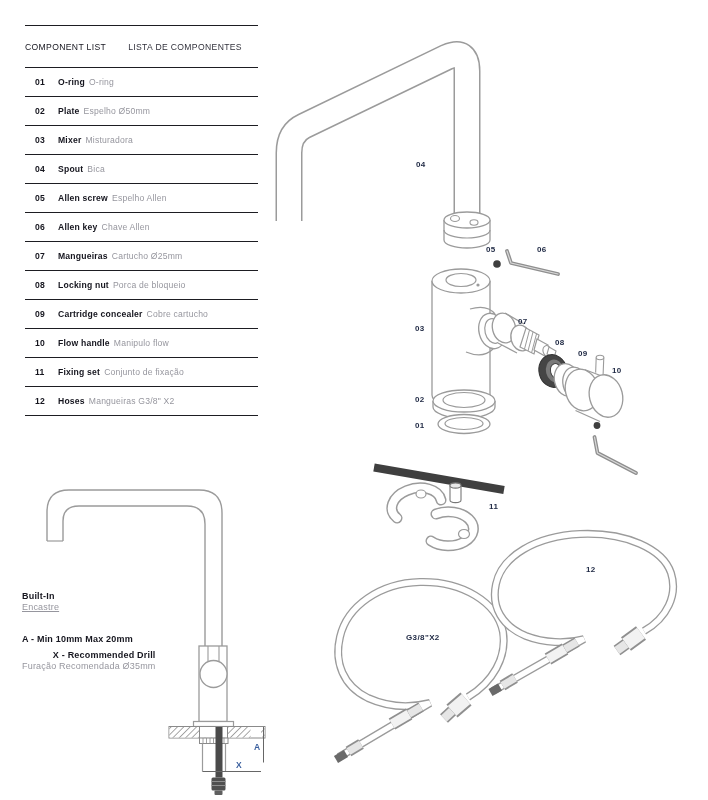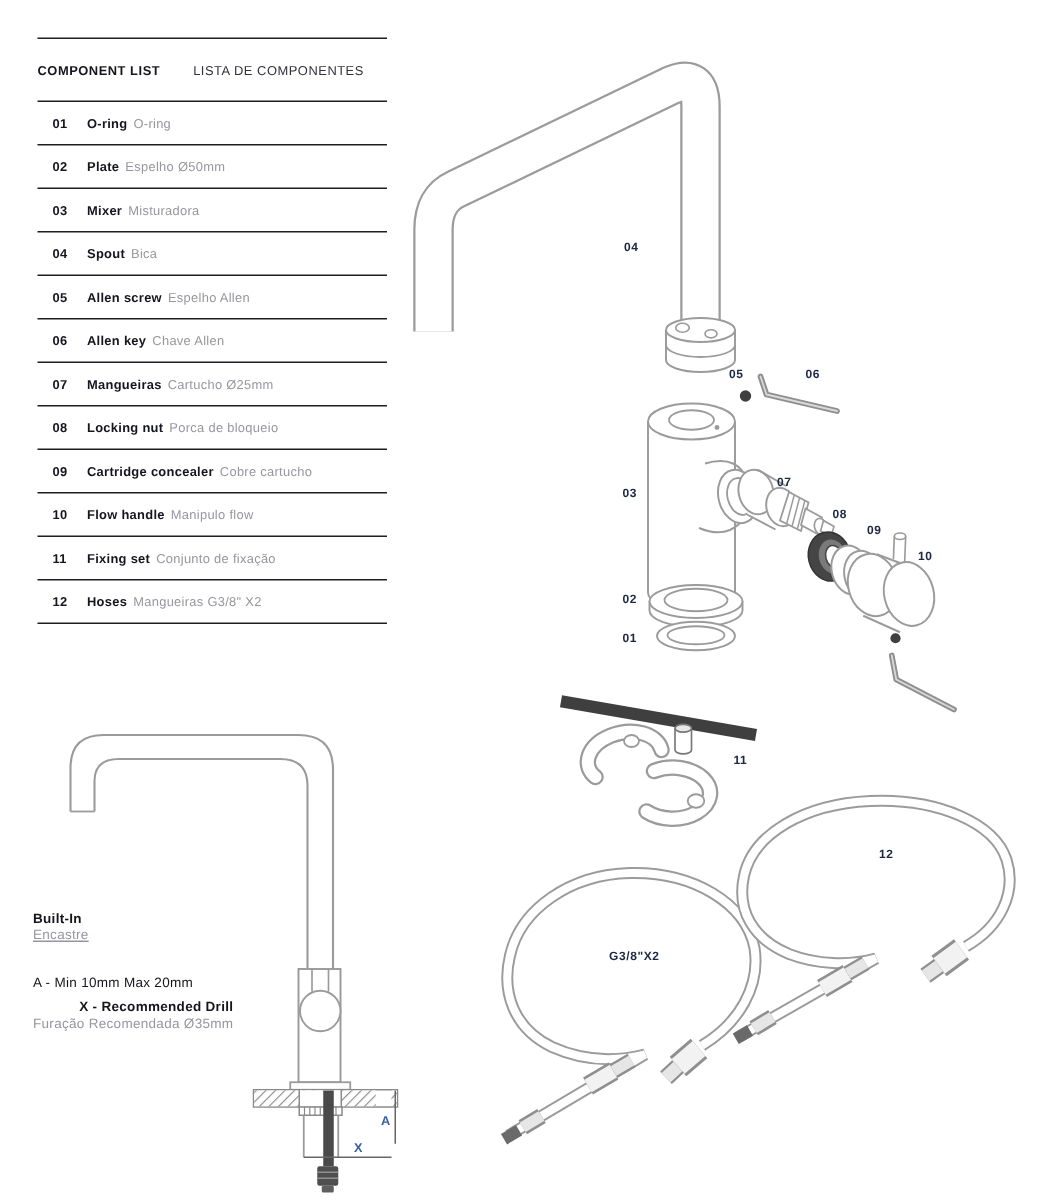--- a/index.html
+++ b/index.html
@@ -4,33 +4,33 @@
 <style>
   html,body{margin:0;padding:0;background:#fff;}
   .page{position:relative;width:708px;height:800px;background:#ffffff;overflow:hidden;
         font-family:"Liberation Sans",sans-serif;}
   svg.art{position:absolute;left:0;top:0;width:708px;height:800px;}
 
   
   .clist{position:absolute;left:25px;top:25px;width:233px;}
   .clist-header{height:41px;border-top:1.6px solid #1d1d22;border-bottom:1.6px solid #1d1d22;
         display:flex;align-items:center;gap:5px;font-size:8.6px;letter-spacing:.35px;white-space:nowrap;}
-  .h-en{font-weight:700;color:#15151e;}
+  .h-en{font-weight:400;color:#15151e;}
   .h-pt{font-weight:400;color:#32323c;margin-left:17px;}
   .crow{height:28px;border-bottom:1.3px solid #1d1d22;display:flex;align-items:center;
         font-size:8.6px;letter-spacing:.2px;}
   .cnum{width:23px;margin-left:10px;font-weight:800;color:#15151e;flex:none;}
   .cname{font-weight:800;color:#15151e;margin-right:4px;white-space:nowrap;}
   .cdesc{color:#96969e;white-space:nowrap;}
 
   
-  .builtin{position:absolute;left:22px;top:607px;font-size:9px;letter-spacing:.2px;line-height:11px;}
+  .builtin{position:absolute;left:22px;top:591px;font-size:9px;letter-spacing:.2px;line-height:11px;}
   .b-title{font-weight:800;color:#15151e;}
   .b-sub{color:#96969e;text-decoration:underline;}
-  .b-dim-a{font-weight:400;color:#15151e;margin-top:21px;}
+  .b-dim-a{font-weight:700;color:#15151e;margin-top:21px;}
   .b-dim-x{font-weight:800;color:#15151e;margin-top:5px;text-align:right;}
   .b-dim-x-desc{color:#96969e;}
 
   
   #labels{position:absolute;left:0;top:0;width:708px;height:800px;pointer-events:none;}
   .part-label{position:absolute;font-size:8px;font-weight:800;letter-spacing:.4px;white-space:nowrap;}
   .dim-label{position:absolute;font-size:8.5px;font-weight:800;letter-spacing:.2px;}
 </style>
 </head>
 <body>

